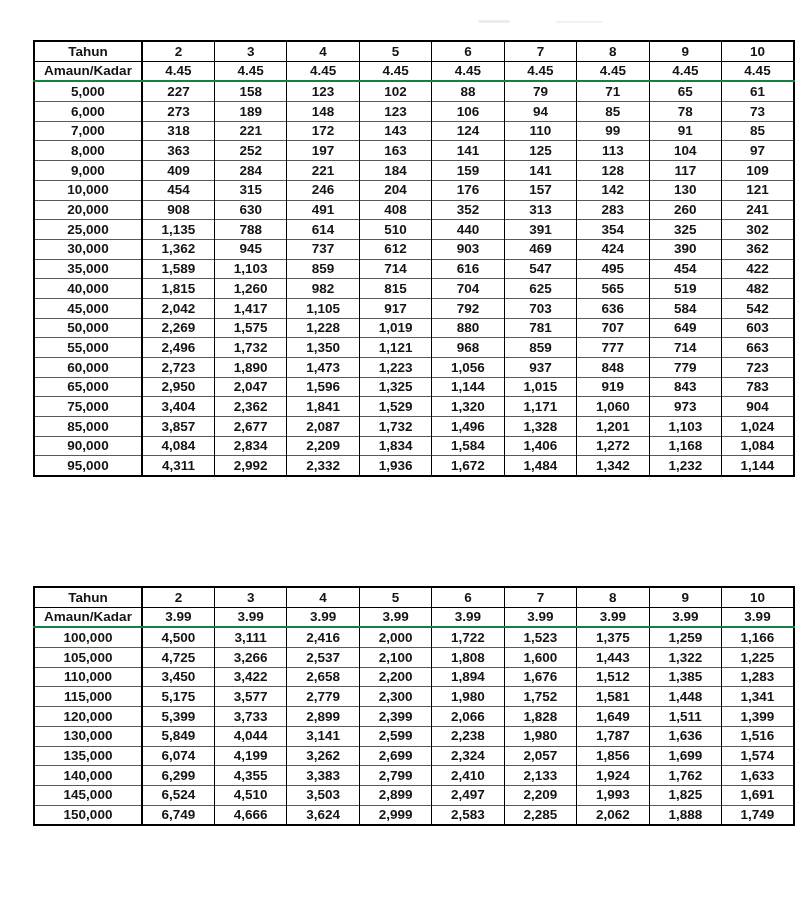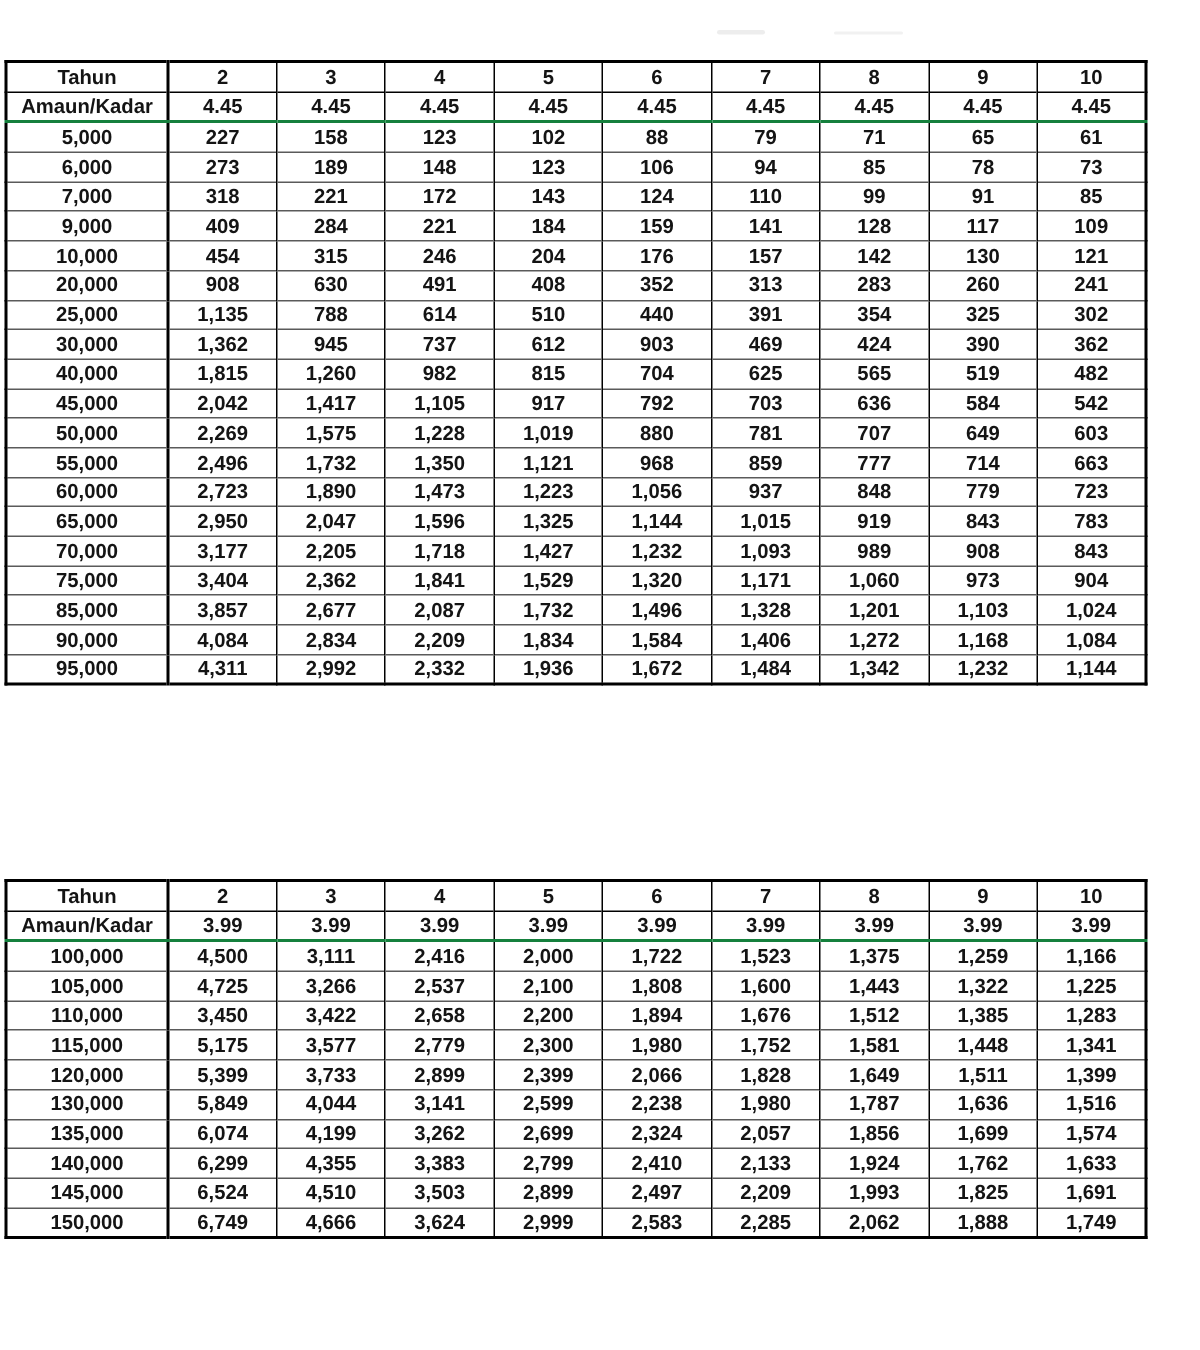--- a/index.html
+++ b/index.html
@@ -17,21 +17,21 @@
   }
   .scan-artifact {
     position: absolute;
     background: #ededed;
     border-radius: 2px;
   }
   #artifact-1 { left: 478px; top: 20px; width: 32px; height: 3px; }
   #artifact-2 { left: 556px; top: 21px; width: 46px; height: 2px; background:#f1f1f1; }
   table.rate-table {
     position: absolute;
-    left: 3px;
+    left: 33px;
     width: 762px;
     border-collapse: collapse;
     table-layout: fixed;
     border: 2px solid #000000;
   }
   #table-1 { top: 40px; }
   #table-2 { top: 586px; }
   table.rate-table td {
     height: 18.7px;
     padding: 0;
@@ -120,20 +120,32 @@
           <td>221</td>
           <td>172</td>
           <td>143</td>
           <td>124</td>
           <td>110</td>
           <td>99</td>
           <td>91</td>
           <td>85</td>
         </tr>
         <tr>
+          <td>8,000</td>
+          <td>363</td>
+          <td>252</td>
+          <td>197</td>
+          <td>163</td>
+          <td>141</td>
+          <td>125</td>
+          <td>113</td>
+          <td>104</td>
+          <td>97</td>
+        </tr>
+        <tr>
           <td>9,000</td>
           <td>409</td>
           <td>284</td>
           <td>221</td>
           <td>184</td>
           <td>159</td>
           <td>141</td>
           <td>128</td>
           <td>117</td>
           <td>109</td>
@@ -180,20 +192,32 @@
           <td>945</td>
           <td>737</td>
           <td>612</td>
           <td>903</td>
           <td>469</td>
           <td>424</td>
           <td>390</td>
           <td>362</td>
         </tr>
         <tr>
+          <td>35,000</td>
+          <td>1,589</td>
+          <td>1,103</td>
+          <td>859</td>
+          <td>714</td>
+          <td>616</td>
+          <td>547</td>
+          <td>495</td>
+          <td>454</td>
+          <td>422</td>
+        </tr>
+        <tr>
           <td>40,000</td>
           <td>1,815</td>
           <td>1,260</td>
           <td>982</td>
           <td>815</td>
           <td>704</td>
           <td>625</td>
           <td>565</td>
           <td>519</td>
           <td>482</td>
@@ -250,32 +274,20 @@
           <td>65,000</td>
           <td>2,950</td>
           <td>2,047</td>
           <td>1,596</td>
           <td>1,325</td>
           <td>1,144</td>
           <td>1,015</td>
           <td>919</td>
           <td>843</td>
           <td>783</td>
-        </tr>
-        <tr>
-          <td>70,000</td>
-          <td>3,177</td>
-          <td>2,205</td>
-          <td>1,718</td>
-          <td>1,427</td>
-          <td>1,232</td>
-          <td>1,093</td>
-          <td>989</td>
-          <td>908</td>
-          <td>843</td>
         </tr>
         <tr>
           <td>75,000</td>
           <td>3,404</td>
           <td>2,362</td>
           <td>1,841</td>
           <td>1,529</td>
           <td>1,320</td>
           <td>1,171</td>
           <td>1,060</td>

